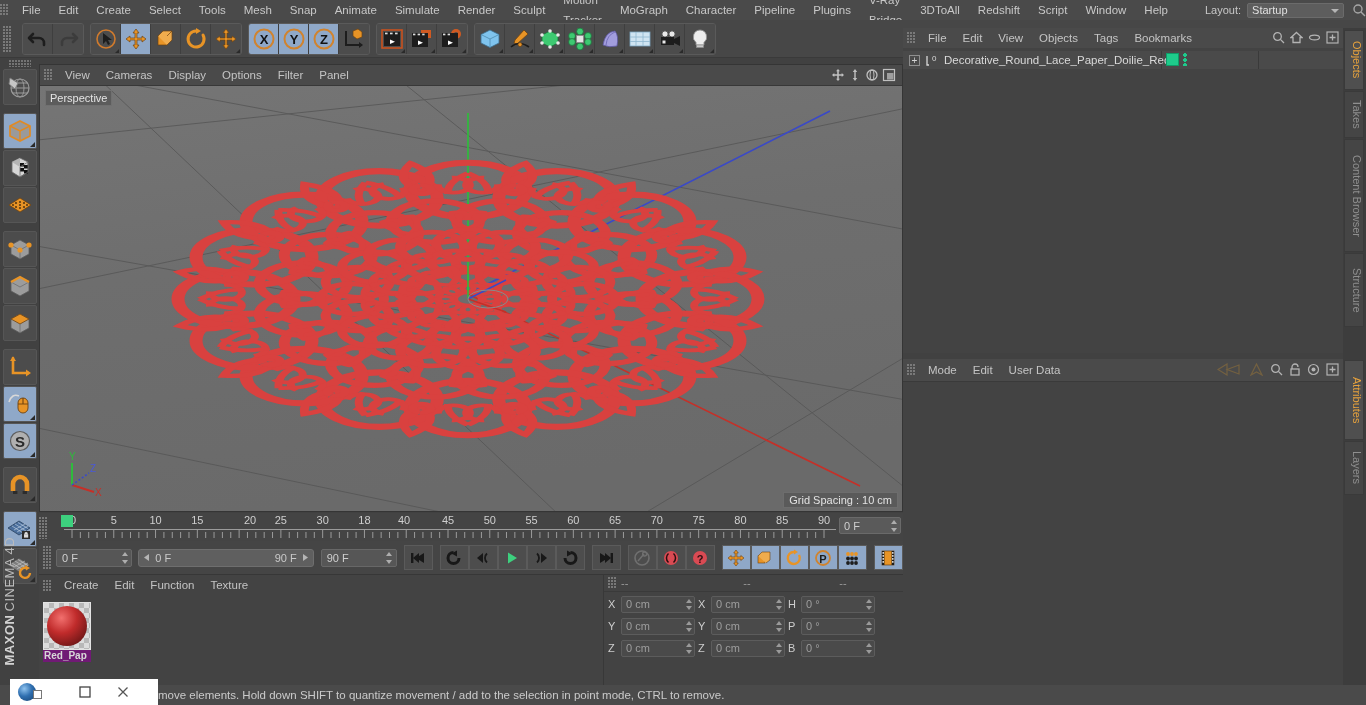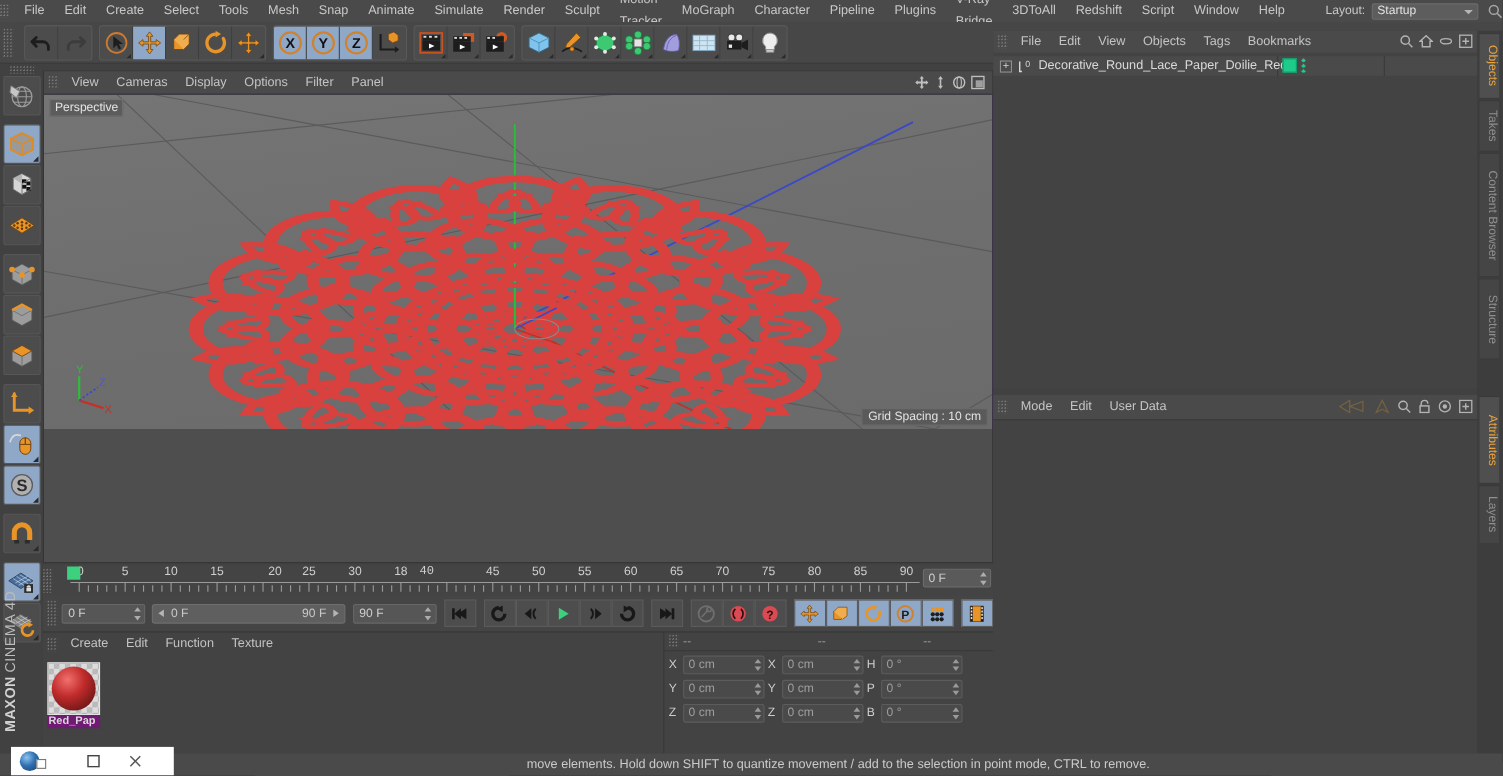--- a/index.html
+++ b/index.html
@@ -104,21 +104,21 @@
     position:absolute;left:39px;top:64px;width:864px;height:448px;
     background:#4e4e4e;border:1px solid #353535;
   }
   #vpmenu{
     height:21px;background:#4a4a4a;display:flex;align-items:center;padding-left:4px;
     border-bottom:1px solid #383838;position:relative;z-index:4;
   }
   #vpmenu .mi{padding:0 8px;line-height:21px;font-size:11.5px;color:#c4c4c4;}
   #vpmenu .vp-icons{position:absolute;right:6px;top:3px;display:flex;gap:3px;}
   #viewport{
-    position:absolute;left:0;top:21px;width:862px;height:304px;
+    position:absolute;left:0;top:21px;width:862px;height:425px;
     overflow:hidden;background:#4c1d95;
   }
   #vplabel{
     position:absolute;left:5px;top:4px;z-index:5;
     background:#5c5c5c;border:1px solid #707070;padding:0 4px;
     font-size:11px;color:#e4e4e4;line-height:14px;
   }
   #gridspacing{
     position:absolute;right:4px;bottom:3px;z-index:5;
     background:#5a5a5a;border:1px solid #6d6d6d;padding:1px 5px;
@@ -276,21 +276,21 @@
     writing-mode:vertical-rl;
     font-size:11px;color:#8f8f8f;
     text-align:center;background:#454545;border:1px solid #3a3a3a;
     padding:4px 0;
   }
   .vtab.active{color:#e8a33d;background:#4f4f4f;}
 
   
   #statusbar{
     position:absolute;left:0;top:685px;width:1366px;height:20px;
-    background:#4a4a4a;display:flex;align-items:center;justify-content:center;
+    background:#4a4a4a;display:flex;align-items:center;
   }
   #statustext{
     margin-left:158px;font-size:11.5px;color:#cacaca;white-space:nowrap;overflow:hidden;
   }
   #winbtns{
     position:absolute;left:10px;top:679px;width:148px;height:26px;
     background:#fff;display:flex;align-items:center;
   }
   #winbtns .wb{width:38px;height:26px;display:flex;align-items:center;justify-content:center;color:#333;font-size:13px;}
   #c4dorb{width:18px;height:18px;border-radius:50%;
@@ -1403,21 +1403,21 @@
         </svg>
       <div id="tllabels" style="position:absolute;left:0;top:0;width:786px;height:16px;">
           <div style="position: absolute; top: 1px; font-size: 11px; color: rgb(207, 207, 207); transform: translateX(-2px); left: 16px;">0</div>
           <div style="position: absolute; top: 1px; font-size: 11px; color: rgb(207, 207, 207); transform: translateX(-50%); left: 57.7778px;">5</div>
           <div style="position: absolute; top: 1px; font-size: 11px; color: rgb(207, 207, 207); transform: translateX(-50%); left: 99.5556px;">10</div>
           <div style="position: absolute; top: 1px; font-size: 11px; color: rgb(207, 207, 207); transform: translateX(-50%); left: 141.333px;">15</div>
           <div style="position: absolute; top: 1px; font-size: 11px; color: rgb(207, 207, 207); transform: translateX(-50%); left: 194px;">20</div>
           <div style="position: absolute; top: 1px; font-size: 11px; color: rgb(207, 207, 207); transform: translateX(-50%); left: 224.889px;">25</div>
           <div style="position: absolute; top: 1px; font-size: 11px; color: rgb(207, 207, 207); transform: translateX(-50%); left: 266.667px;">30</div>
           <div style="position: absolute; top: 1px; font-size: 11px; color: rgb(207, 207, 207); transform: translateX(-50%); left: 308.444px;">18</div>
-          <div style="position: absolute; top: 1px; font-size: 11px; color: rgb(207, 207, 207); transform: translateX(-50%); left: 332px; font-family: Liberation Mono, monospace;">40</div>
+          <div style="position: absolute; top: 1px; font-size: 11px; color: rgb(207, 207, 207); transform: translateX(-50%); left: 348px;">40</div>
           <div style="position: absolute; top: 1px; font-size: 11px; color: rgb(207, 207, 207); transform: translateX(-50%); left: 392px;">45</div>
           <div style="position: absolute; top: 1px; font-size: 11px; color: rgb(207, 207, 207); transform: translateX(-50%); left: 433.778px;">50</div>
           <div style="position: absolute; top: 1px; font-size: 11px; color: rgb(207, 207, 207); transform: translateX(-50%); left: 475.556px;">55</div>
           <div style="position: absolute; top: 1px; font-size: 11px; color: rgb(207, 207, 207); transform: translateX(-50%); left: 517.333px;">60</div>
           <div style="position: absolute; top: 1px; font-size: 11px; color: rgb(207, 207, 207); transform: translateX(-50%); left: 559.111px;">65</div>
           <div style="position: absolute; top: 1px; font-size: 11px; color: rgb(207, 207, 207); transform: translateX(-50%); left: 600.889px;">70</div>
           <div style="position: absolute; top: 1px; font-size: 11px; color: rgb(207, 207, 207); transform: translateX(-50%); left: 642.667px;">75</div>
           <div style="position: absolute; top: 1px; font-size: 11px; color: rgb(207, 207, 207); transform: translateX(-50%); left: 684.444px;">80</div>
           <div style="position: absolute; top: 1px; font-size: 11px; color: rgb(207, 207, 207); transform: translateX(-50%); left: 726.222px;">85</div>
           <div style="position: absolute; top: 1px; font-size: 11px; color: rgb(207, 207, 207); transform: translateX(-50%); left: 768px;">90</div>

